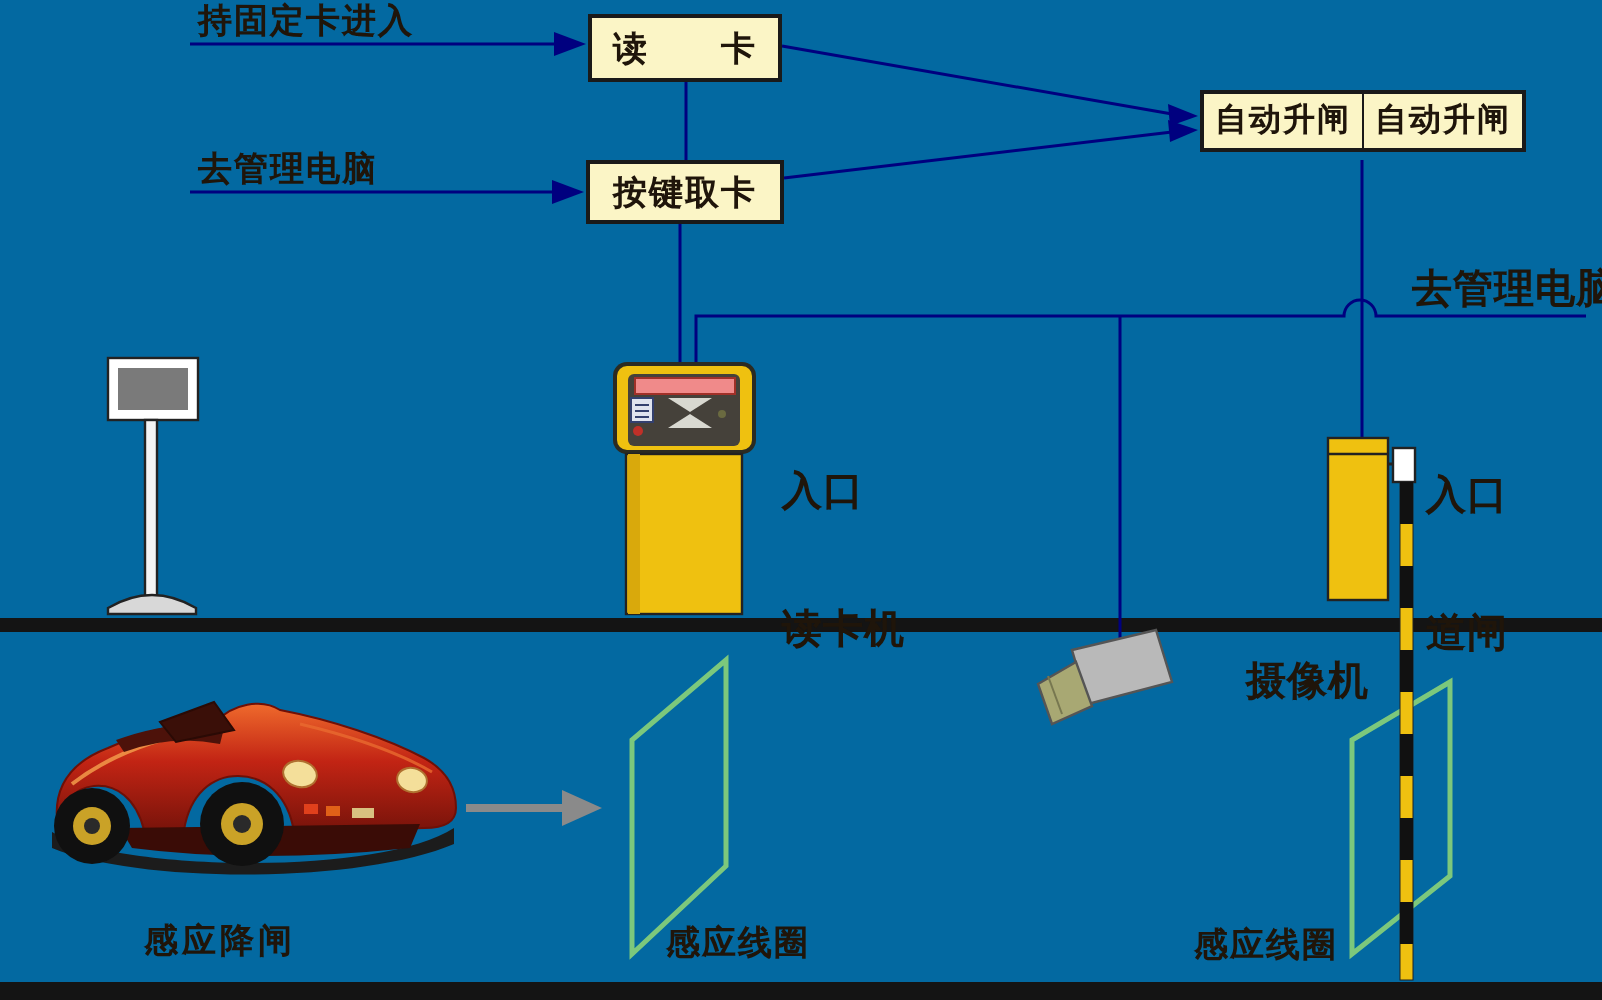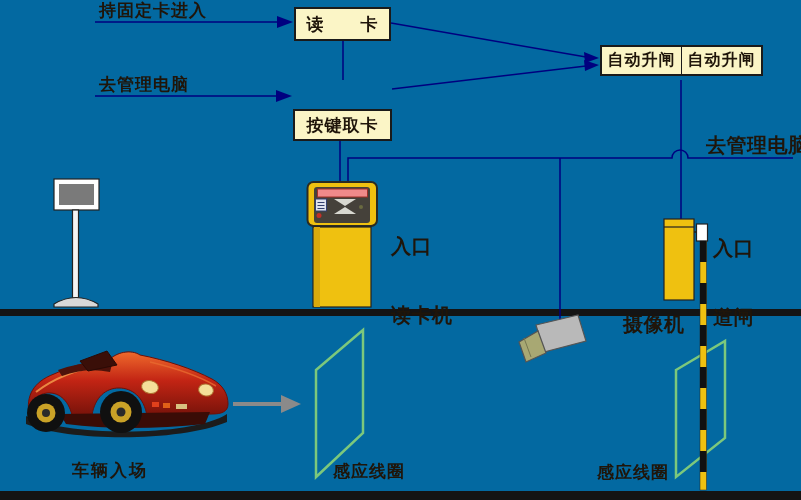--- a/index.html
+++ b/index.html
@@ -11,21 +11,21 @@
   .stage svg{position:absolute;left:0;top:0;}
   .lbl{position:absolute;font-size:17px;letter-spacing:1px;line-height:1.15;white-space:pre;}
   .lbl.small{font-size:20px;letter-spacing:0.5px;}
   .box{
     position:absolute;background:var(--color-box_fill,#fbf5c6);
     border:2px solid var(--color-box_border,#1a1a1a);box-sizing:border-box;
     display:flex;align-items:center;justify-content:center;
     font-size:17px;letter-spacing:1px;white-space:pre;
   }
   #box-read{left:294px;top:7px;width:97px;height:34px;}
-  #box-press{left:293px;top:80px;width:99px;height:32px;margin-top:29px;}
+  #box-press{left:293px;top:80px;width:99px;height:32px;}
   #box-gatectl{left:600px;top:45px;width:163px;height:31px;padding:0;font-size:16px;}
   #box-gatectl .cell{flex:1;height:100%;display:flex;align-items:center;justify-content:center;}
   #box-gatectl .cell.first{border-right:1.5px solid var(--color-box_border,#1a1a1a);}
   
   .fl{stroke:var(--color-line,#00007f);stroke-width:1.5;fill:none;}
   .fa{fill:var(--color-line,#00007f);stroke:none;}
   .machine{fill:var(--color-machine,#efc110);}
   .coil{stroke:var(--color-coil,#7cc87c);stroke-width:2.5;fill:none;}
   .road{fill:var(--color-road,#141414);}
   .outline{stroke:#222;stroke-width:1.2;}
@@ -158,18 +158,18 @@
   <div class="lbl small" style="left:391px;top:189px;">
     <div>入口</div>
     <div>读卡机</div>
   </div>
 
   <div class="lbl small" style="left:713px;top:191px;">
     <div>入口</div>
     <div>道闸</div>
   </div>
 
-  <div class="lbl small" style="left:586px;top:313px;padding-left:37px;">摄像机</div>
+  <div class="lbl small" style="left:586px;top:330px;padding-left:37px;">摄像机</div>
   <div class="lbl" style="left:333px;top:462px;">感应线圈</div>
   <div class="lbl" style="left:597px;top:463px;">感应线圈</div>
-  <div class="lbl" style="left:72px;top:461px;letter-spacing:2px;">车辆入场</div>
+  <div class="lbl" style="left:72px;top:461px;letter-spacing:2px;">感应降闸</div>
 
 </div>
 
 </body></html>

